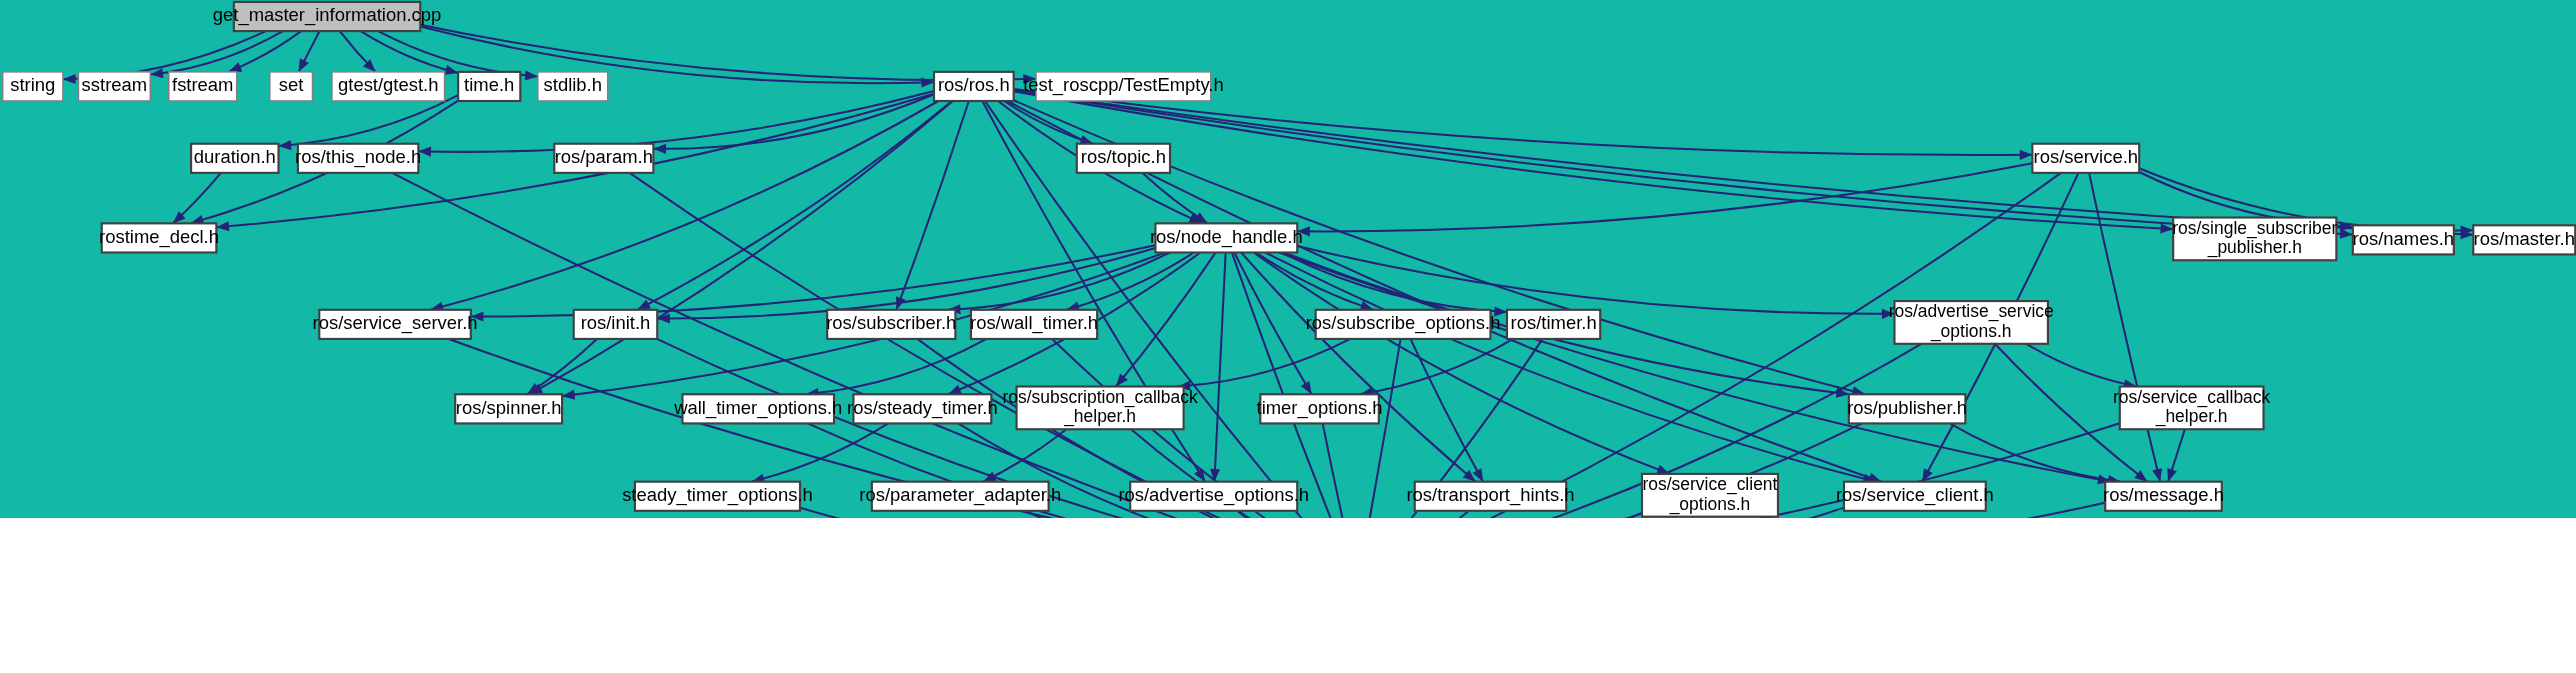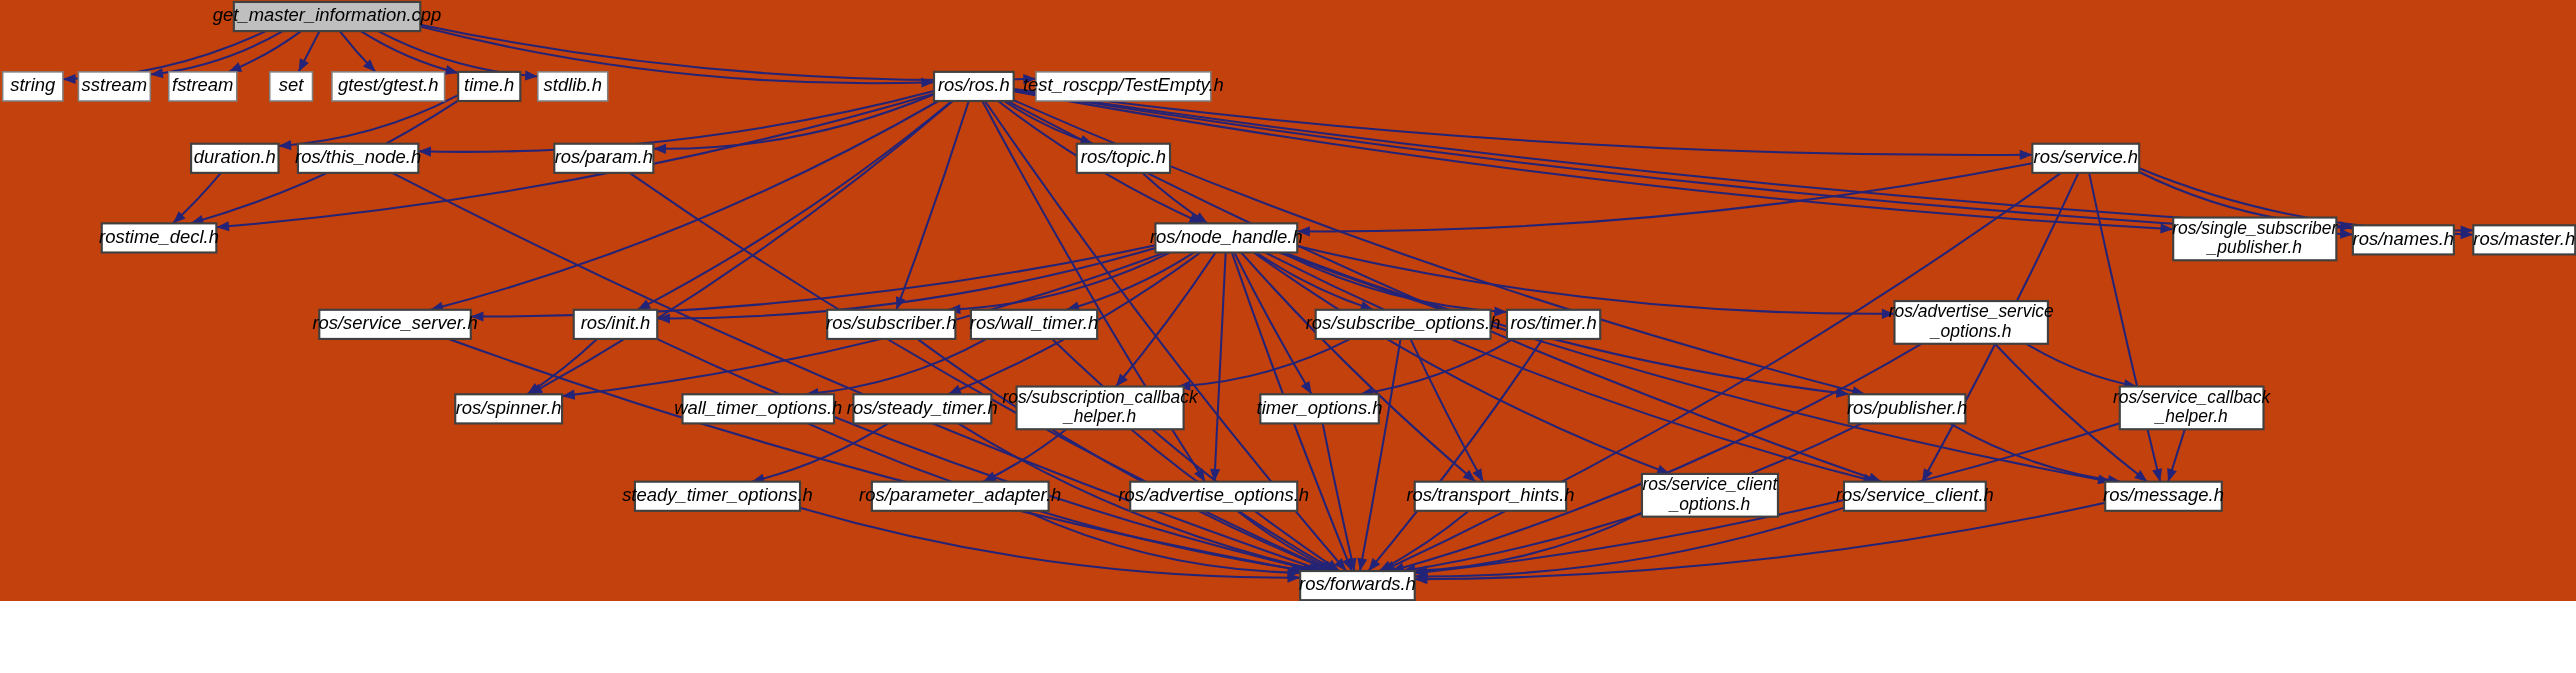--- a/index.html
+++ b/index.html
@@ -1,17 +1,17 @@
 <!DOCTYPE html>
 <html><head>
 <meta charset="utf-8">
 <style>
   html,body{margin:0;padding:0;background:#ffffff;}
   body{font-family:"Liberation Sans","DejaVu Sans",sans-serif;}
-  #graph-root{position:relative;width:2576px;height:601px;background:#c2410c;overflow:hidden;font-style:italic;}
+  #graph-root{position:relative;width:2576px;height:518px;background:#14b8a6;overflow:hidden;}
   svg#graph-svg{position:absolute;left:0;top:0;width:2576px;height:673px;display:block;}
   .node-rect{fill:#ffffff;stroke:#808080;stroke-width:1.6;}
   .node-rect.strong{stroke:#404040;stroke-width:2.2;}
   .node-rect.root{fill:#bfbfbf;stroke:#404040;stroke-width:2.2;}
   .node-label{font-family:"Liberation Sans","DejaVu Sans",sans-serif;font-size:19px;fill:#000000;text-anchor:middle;dominant-baseline:middle;}
   .node-label.small{font-size:18px;}
   .edge{fill:none;stroke:#232377;stroke-width:2.1;}
   .arrowhead{fill:#232377;}
 </style>
 </head>

